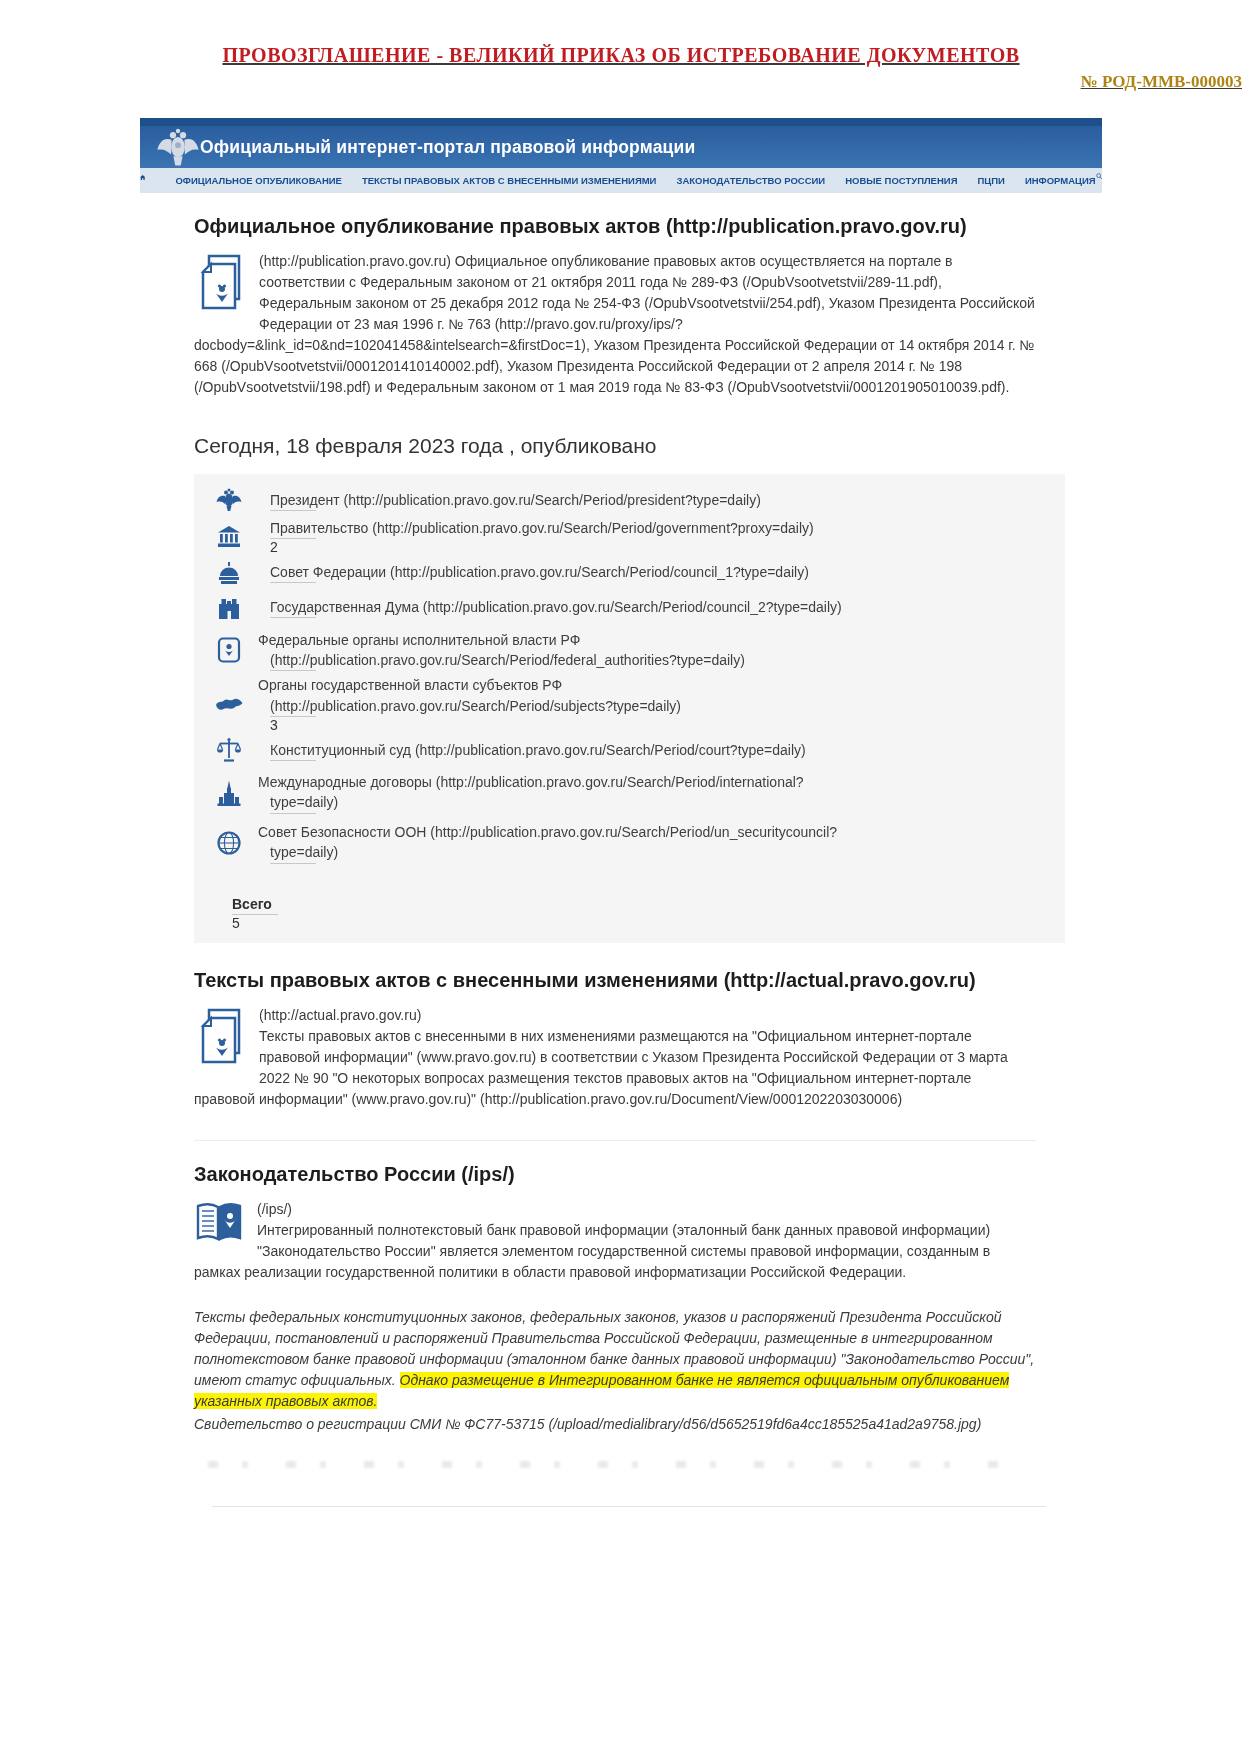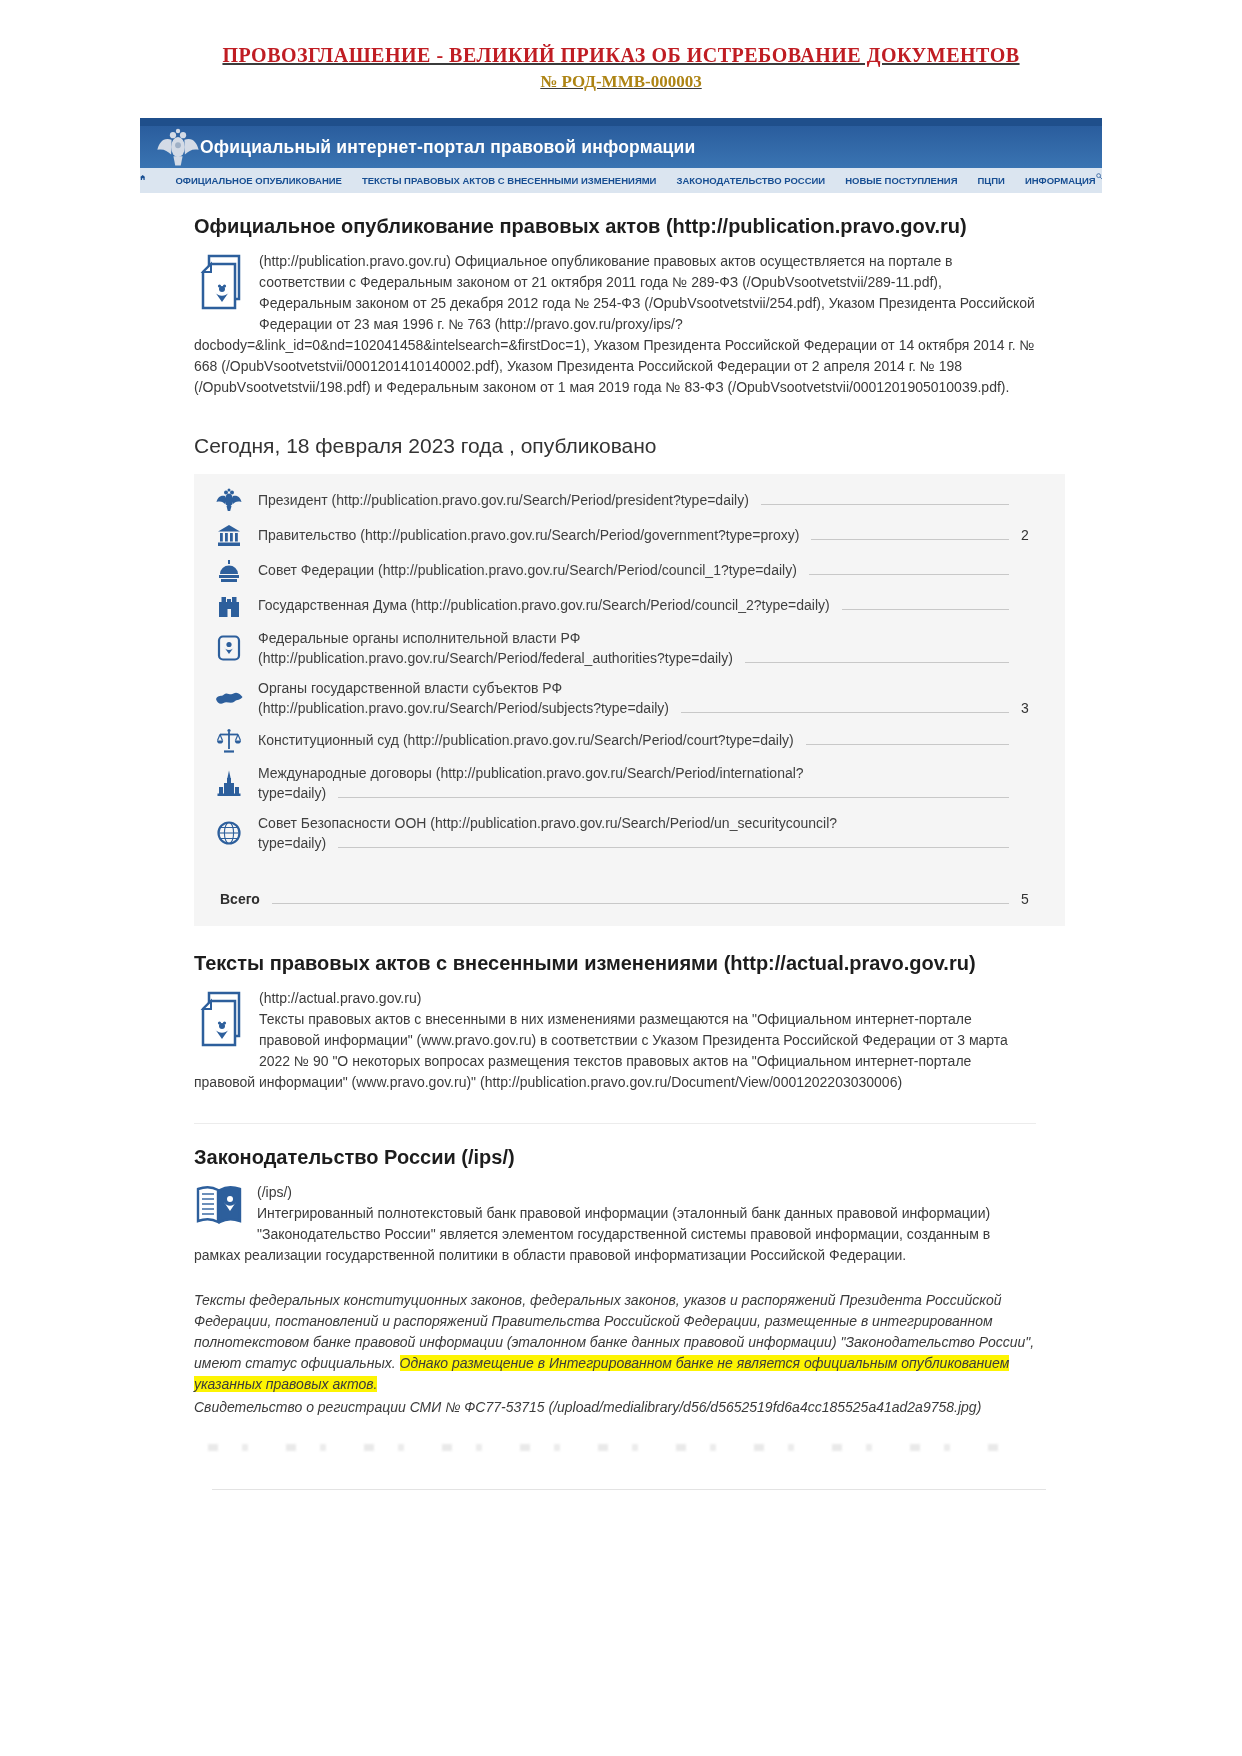--- a/index.html
+++ b/index.html
@@ -10,21 +10,21 @@
     color:#3b3b3b; position:relative;
   }
   
   .doc-head { text-align:center; padding-top:44px;text-decoration:underline; }
   .doc-title {
     font-family:"Liberation Serif", serif; font-weight:bold;
     font-size:20px; letter-spacing:.5px; color:#c01d23;
   }
   .doc-number {
     font-family:"Liberation Serif", serif; font-weight:bold;
-    font-size:17px; color:#ae8414; margin-top:5px;
+    font-size:17px; color:#ae8414; margin-top:5px;text-align:right;
   }
   
   .shot { width:962px; margin:26px 0 0 140px; }
   .masthead {
     height:50px; border-top:8px solid #1f4f8b;
     background:linear-gradient(180deg,#2a5d9d 0%,#336aa9 55%,#3a74b2 100%);
     display:flex; align-items:center; padding-left:16px;
   }
   .coat { width:44px; height:44px; margin-top:2px; flex:0 0 auto; }
   .masthead-title {
@@ -51,21 +51,21 @@
   
   .panel {
     background:#f5f5f5; margin-top:16px; margin-right:-29px;
     padding:9px 14px 12px 20px;
   }
   .trow { display:flex; align-items:center; min-height:35px; }
   .trow.dbl { min-height:50px; }
   .ricon { width:30px; flex:0 0 30px; display:flex; justify-content:center; }
   .rbody { flex:1; margin-left:14px; }
   .rtitle { font-size:14px; color:#3f3f3f; line-height:1.45; }
-  .rline { display:flex; align-items:baseline; }
+  .rline { display:flex; align-items:baseline;flex-direction:column; }
   .rlabel { font-size:14px; color:#3f3f3f; line-height:1.45; cursor:pointer; }
   .leader { flex:1; border-bottom:1px solid #c8c8c8; margin:0 12px; height:.85em; min-width:46px; }
   .rcount { width:30px; font-size:14px; color:#333333; }
   .trow.total { margin-top:26px; min-height:30px; }
   .trow.total .rbody { margin-left:6px; }
   .total-label { font-weight:bold; color:#2e2e2e; }
   .hl { background:#fdf403; }
   .hr-light { border:none; border-top:1px solid #ececec; margin-top:30px; }
   .smi-line { font-size:14px; line-height:1.5; color:#3b3b3b; margin-top:2px; }
   .ghost-line {
@@ -175,21 +175,21 @@
             <polygon points="13,1 24,7.5 2,7.5"></polygon>
             <rect x="4" y="9" width="2.8" height="8.5"></rect>
               <rect x="9" y="9" width="2.8" height="8.5"></rect>
             <rect x="14" y="9" width="2.8" height="8.5"></rect>
               <rect x="19" y="9" width="2.8" height="8.5"></rect>
             <rect x="2" y="18.5" width="22" height="3.5"></rect>
           </svg>
         </span>
         <div class="rbody">
             <div class="rline">
-          <span class="rlabel">Правительство (http://publication.pravo.gov.ru/Search/Period/government?type=proxy)</span>
+          <span class="rlabel">Правительство (http://publication.pravo.gov.ru/Search/Period/government?proxy=daily)</span>
           <span class="leader"></span>
           <span class="rcount">2</span>
         </div>
           </div>
       </div>
 
       <div class="trow">
         <span class="ricon">
           <svg width="26" height="23" viewBox="0 0 26 23" fill="#2d5f9c">
             <rect x="12" y="1" width="2" height="4"></rect>

